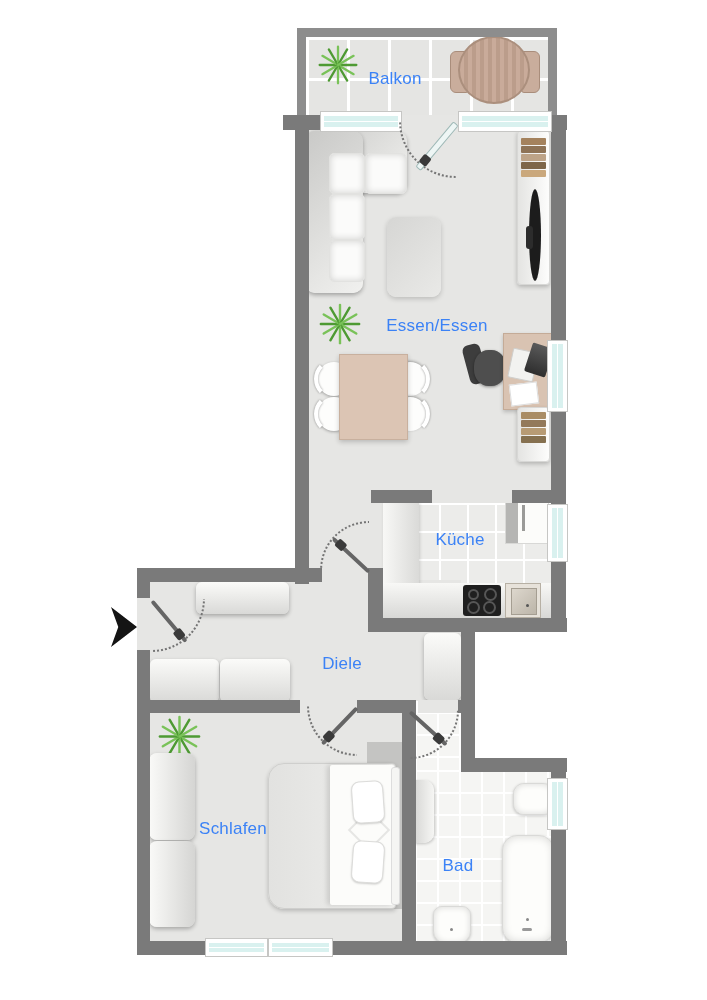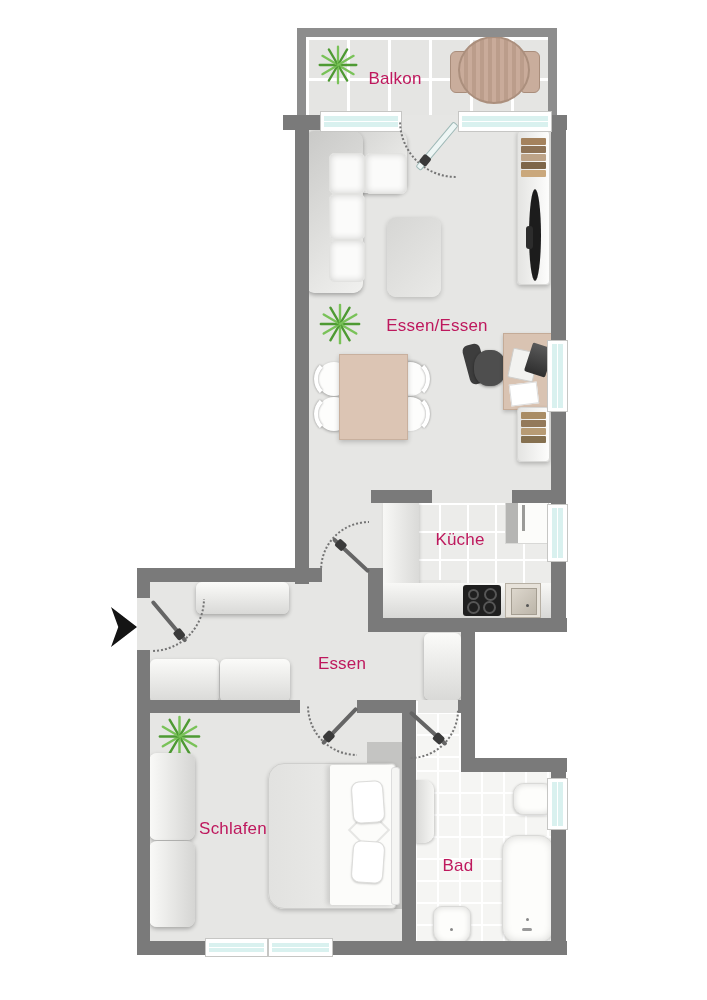--- a/index.html
+++ b/index.html
@@ -59,21 +59,21 @@
   .chair{position:absolute;width:34px;height:34px;background:#fdfdfc;border-radius:50%;
     box-shadow:0 1px 3px rgba(0,0,0,.3);z-index:9;}
   .chair::after{content:"";position:absolute;inset:-3px;border-radius:50%;
     border:4px solid transparent;border-left-color:#ffffff;
     filter:drop-shadow(0 0 1px rgba(0,0,0,.4));}
   .chair.r{transform:rotate(180deg);}
 
   .books{position:absolute;display:flex;flex-direction:column;gap:1px;z-index:12;}
   .books div{width:25px;height:7px;border-radius:1px;}
 
-  .label{position:absolute;z-index:40;color:#be185d;font-size:17px;
+  .label{position:absolute;z-index:40;color:#3b82f6;font-size:17px;
     transform:translate(-50%,-50%);white-space:nowrap;letter-spacing:.2px;}
 
   .arrow{position:absolute;background:#141414;z-index:35;
     clip-path:polygon(0 0,100% 50%,0 100%,28% 50%);}
 
   .burner{position:absolute;border:2px solid #565656;border-radius:50%;box-sizing:border-box;}
 </style>
 </head>
 <body>
 
@@ -299,17 +299,17 @@
     </div>
 
   <div class="arc" style="left:361px;top:661px;width:98px;height:98px;clip-path:inset(50% 0 0 50%);"></div>
   <div class="leaf" style="left:410px;top:710px;width:49px;transform:rotate(42deg);">
       <div class="handle"></div>
     </div>
 
   <div class="label" style="left:395px;top:79px;">Balkon</div>
   <div class="label" style="left:437px;top:326px;">Essen/Essen</div>
   <div class="label" style="left:460px;top:540px;">Küche</div>
-  <div class="label" style="left:342px;top:664px;">Essen</div>
+  <div class="label" style="left:342px;top:664px;">Diele</div>
   <div class="label" style="left:233px;top:829px;">Schlafen</div>
   <div class="label" style="left:458px;top:866px;">Bad</div>
 
 </div>
 
 </body></html>

